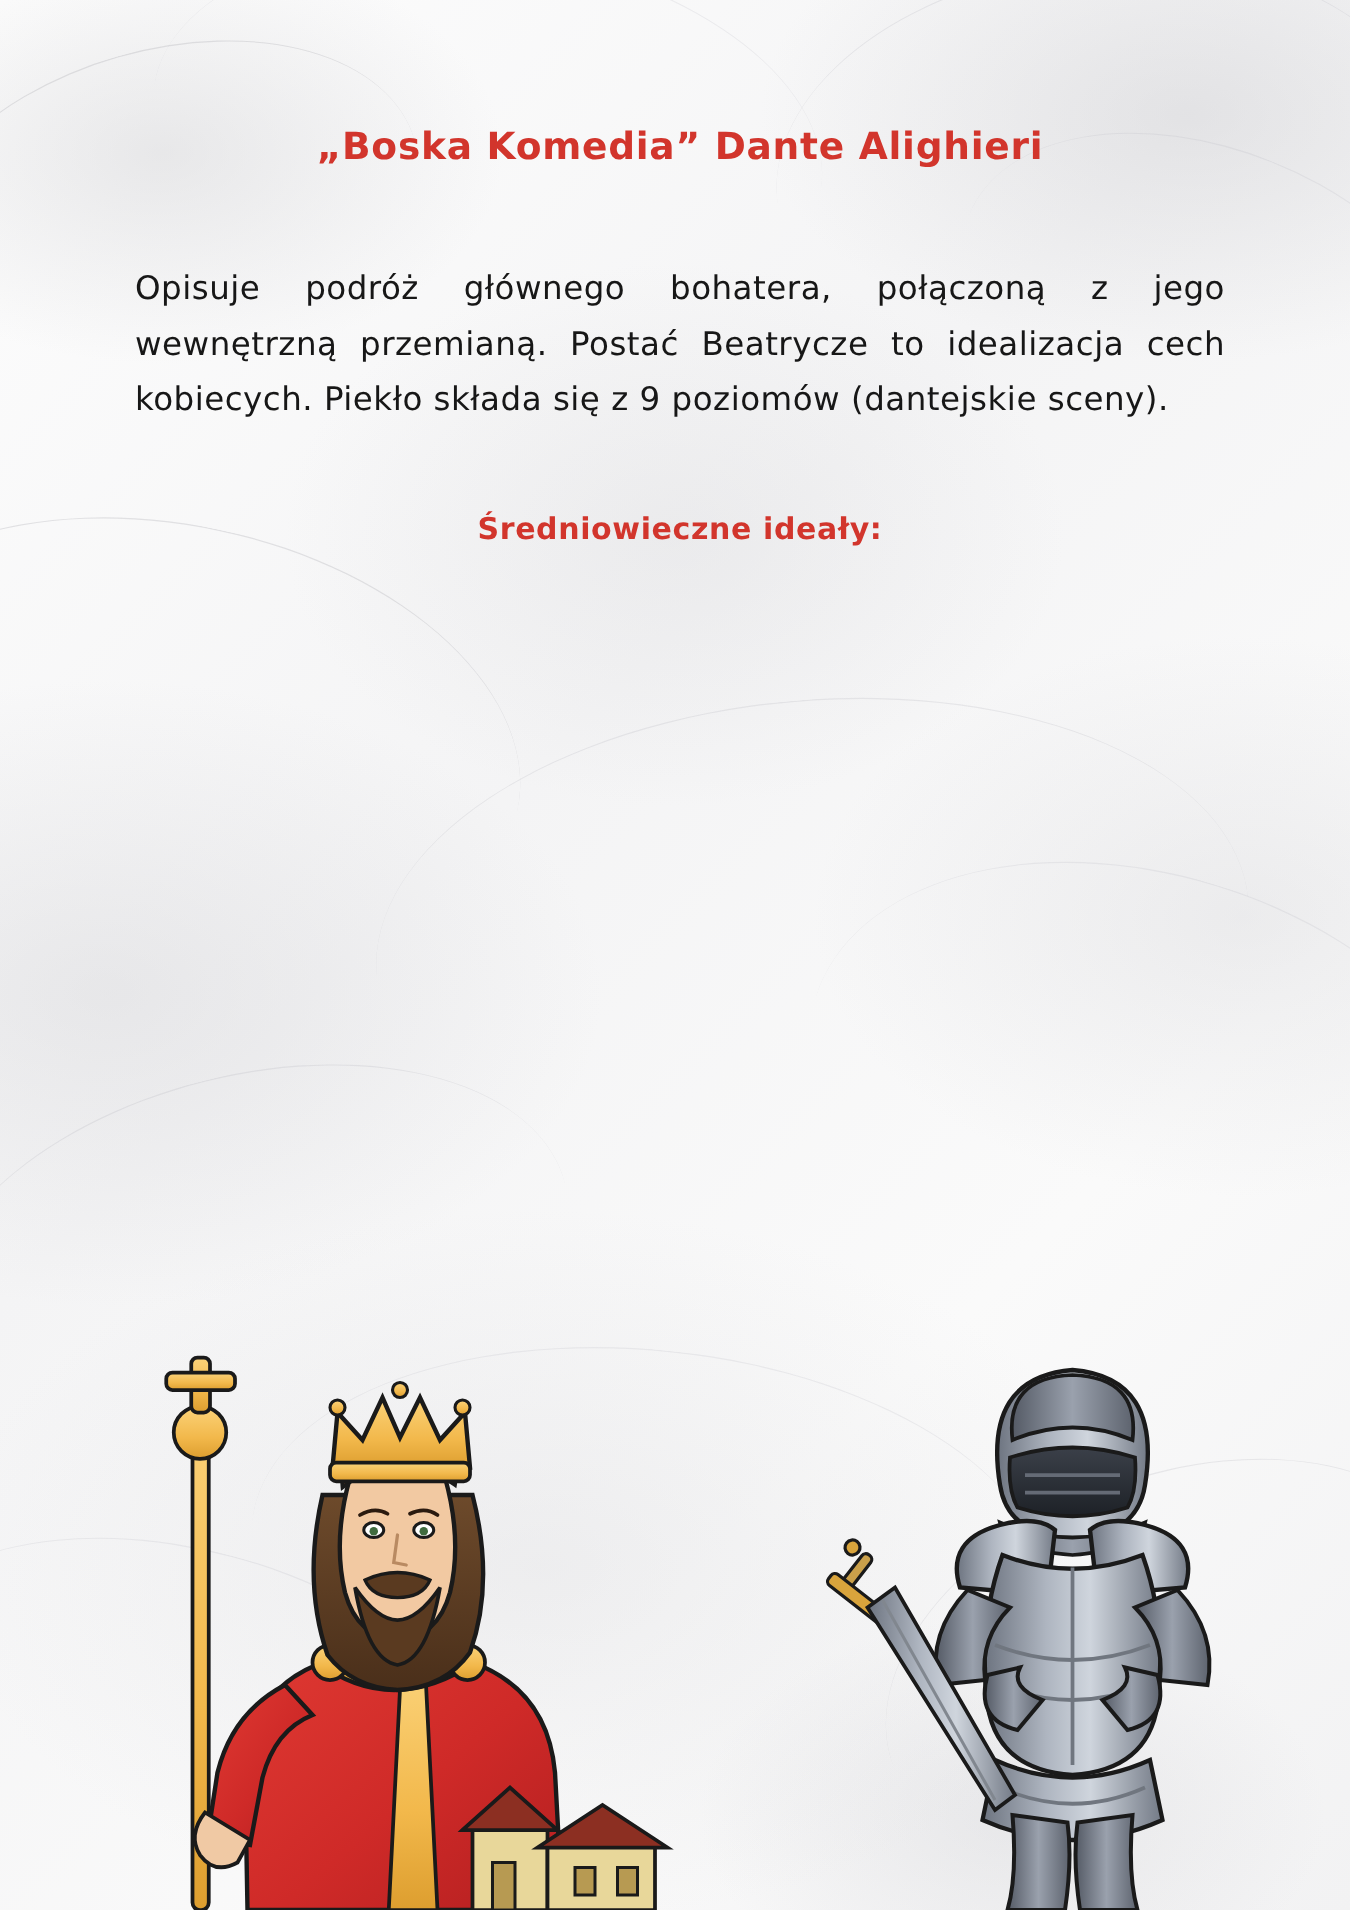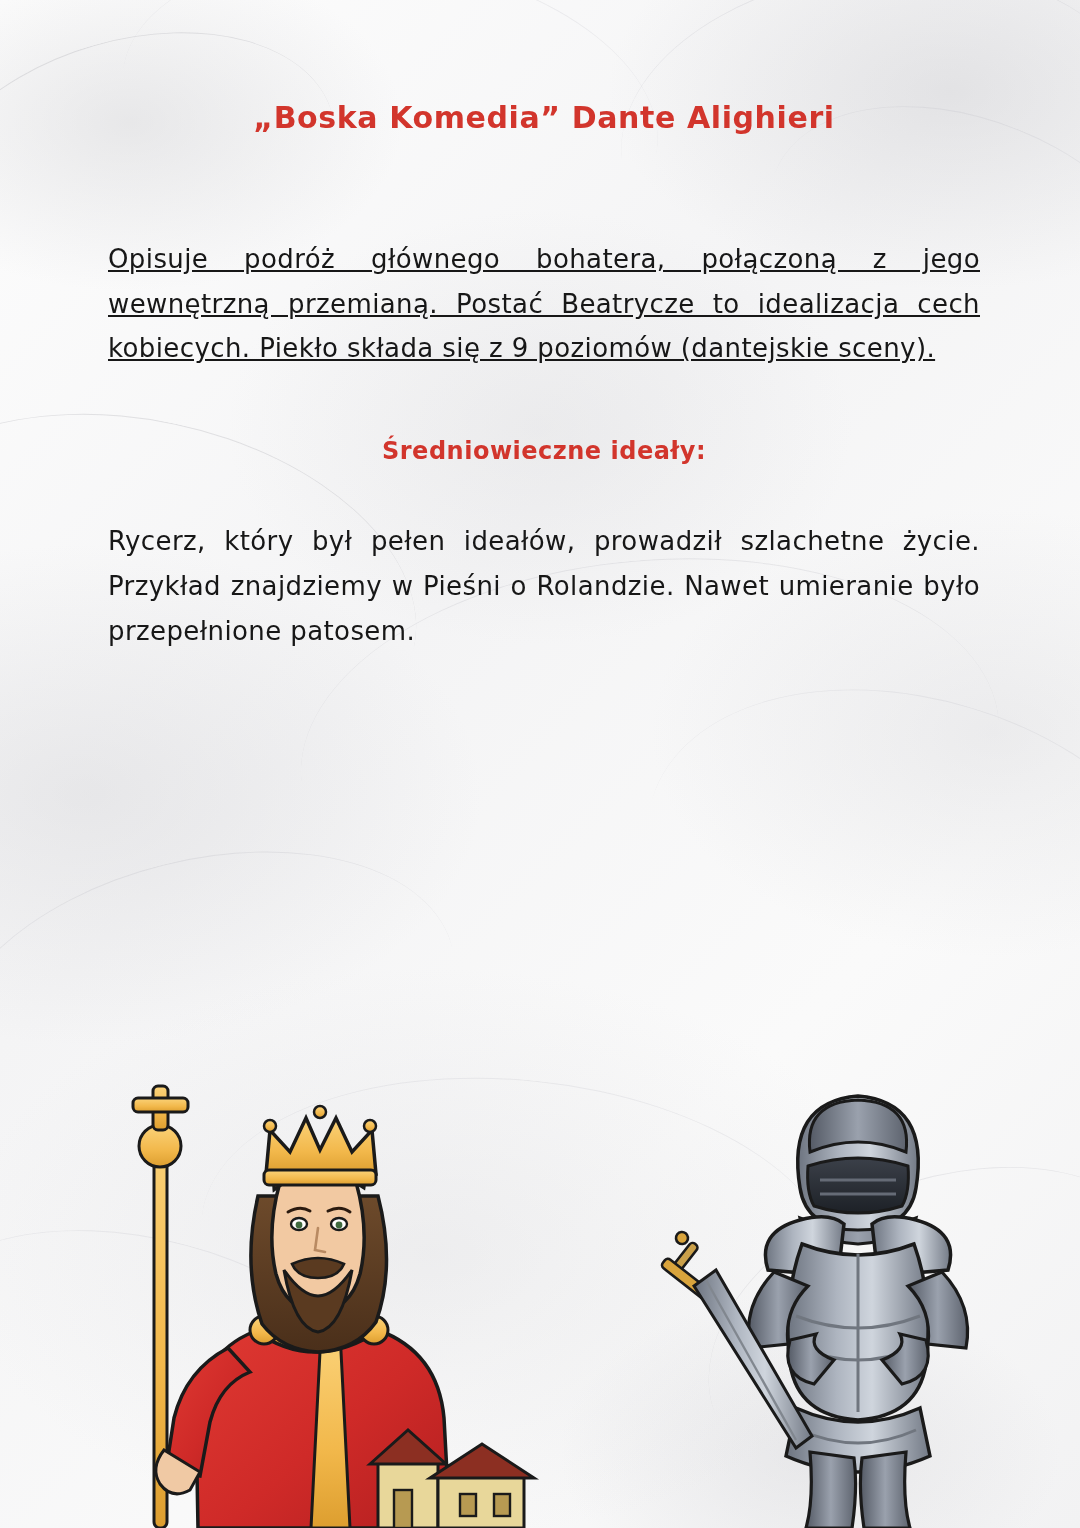--- a/index.html
+++ b/index.html
@@ -61,21 +61,21 @@
     margin: 0 auto;
     width: 872px;
     color: #171717;
     font-size: 26px;
     line-height: 1.72;
     text-align: justify;
     letter-spacing: 0.4px;
     font-family: "DejaVu Sans", sans-serif;
   }
 
-  .para.first { margin-top: 102px; text-decoration: underline; }
+  .para.first { margin-top: 74px; }
   .para.left { text-align: left; }
 
   .section-title {
     text-align: center;
     color: #d2352c;
     font-size: 24px;
     font-weight: 700;
     letter-spacing: 0.5px;
     margin-top: 66px;
     font-family: "DejaVu Sans", sans-serif;
@@ -114,21 +114,20 @@
 
   <div class="content">
 
     <h1 class="doc-title">„Boska Komedia” Dante Alighieri</h1>
 
     <p class="para first">Opisuje podróż głównego bohatera, połączoną z jego wewnętrzną przemianą. Postać Beatrycze to idealizacja cech kobiecych. Piekło składa się z 9 poziomów (dantejskie sceny).</p>
 
     <h2 class="section-title">Średniowieczne ideały:</h2>
 
 
-    <p class="para ideal-2">Rycerz, który był pełen ideałów, prowadził szlachetne życie. Przykład znajdziemy w Pieśni o Rolandzie. Nawet umieranie było przepełnione patosem.</p>
 
   </div>
 
   <div class="art art-king">
     <svg viewBox="0 0 500 450" width="500" height="450" aria-hidden="true">
       <defs>
         <linearGradient id="robeG" x1="0" y1="0" x2="1" y2="1">
           <stop offset="0%" stop-color="#e03a33"></stop>
           <stop offset="55%" stop-color="#cf2a28"></stop>
           <stop offset="100%" stop-color="#b31f20"></stop>

